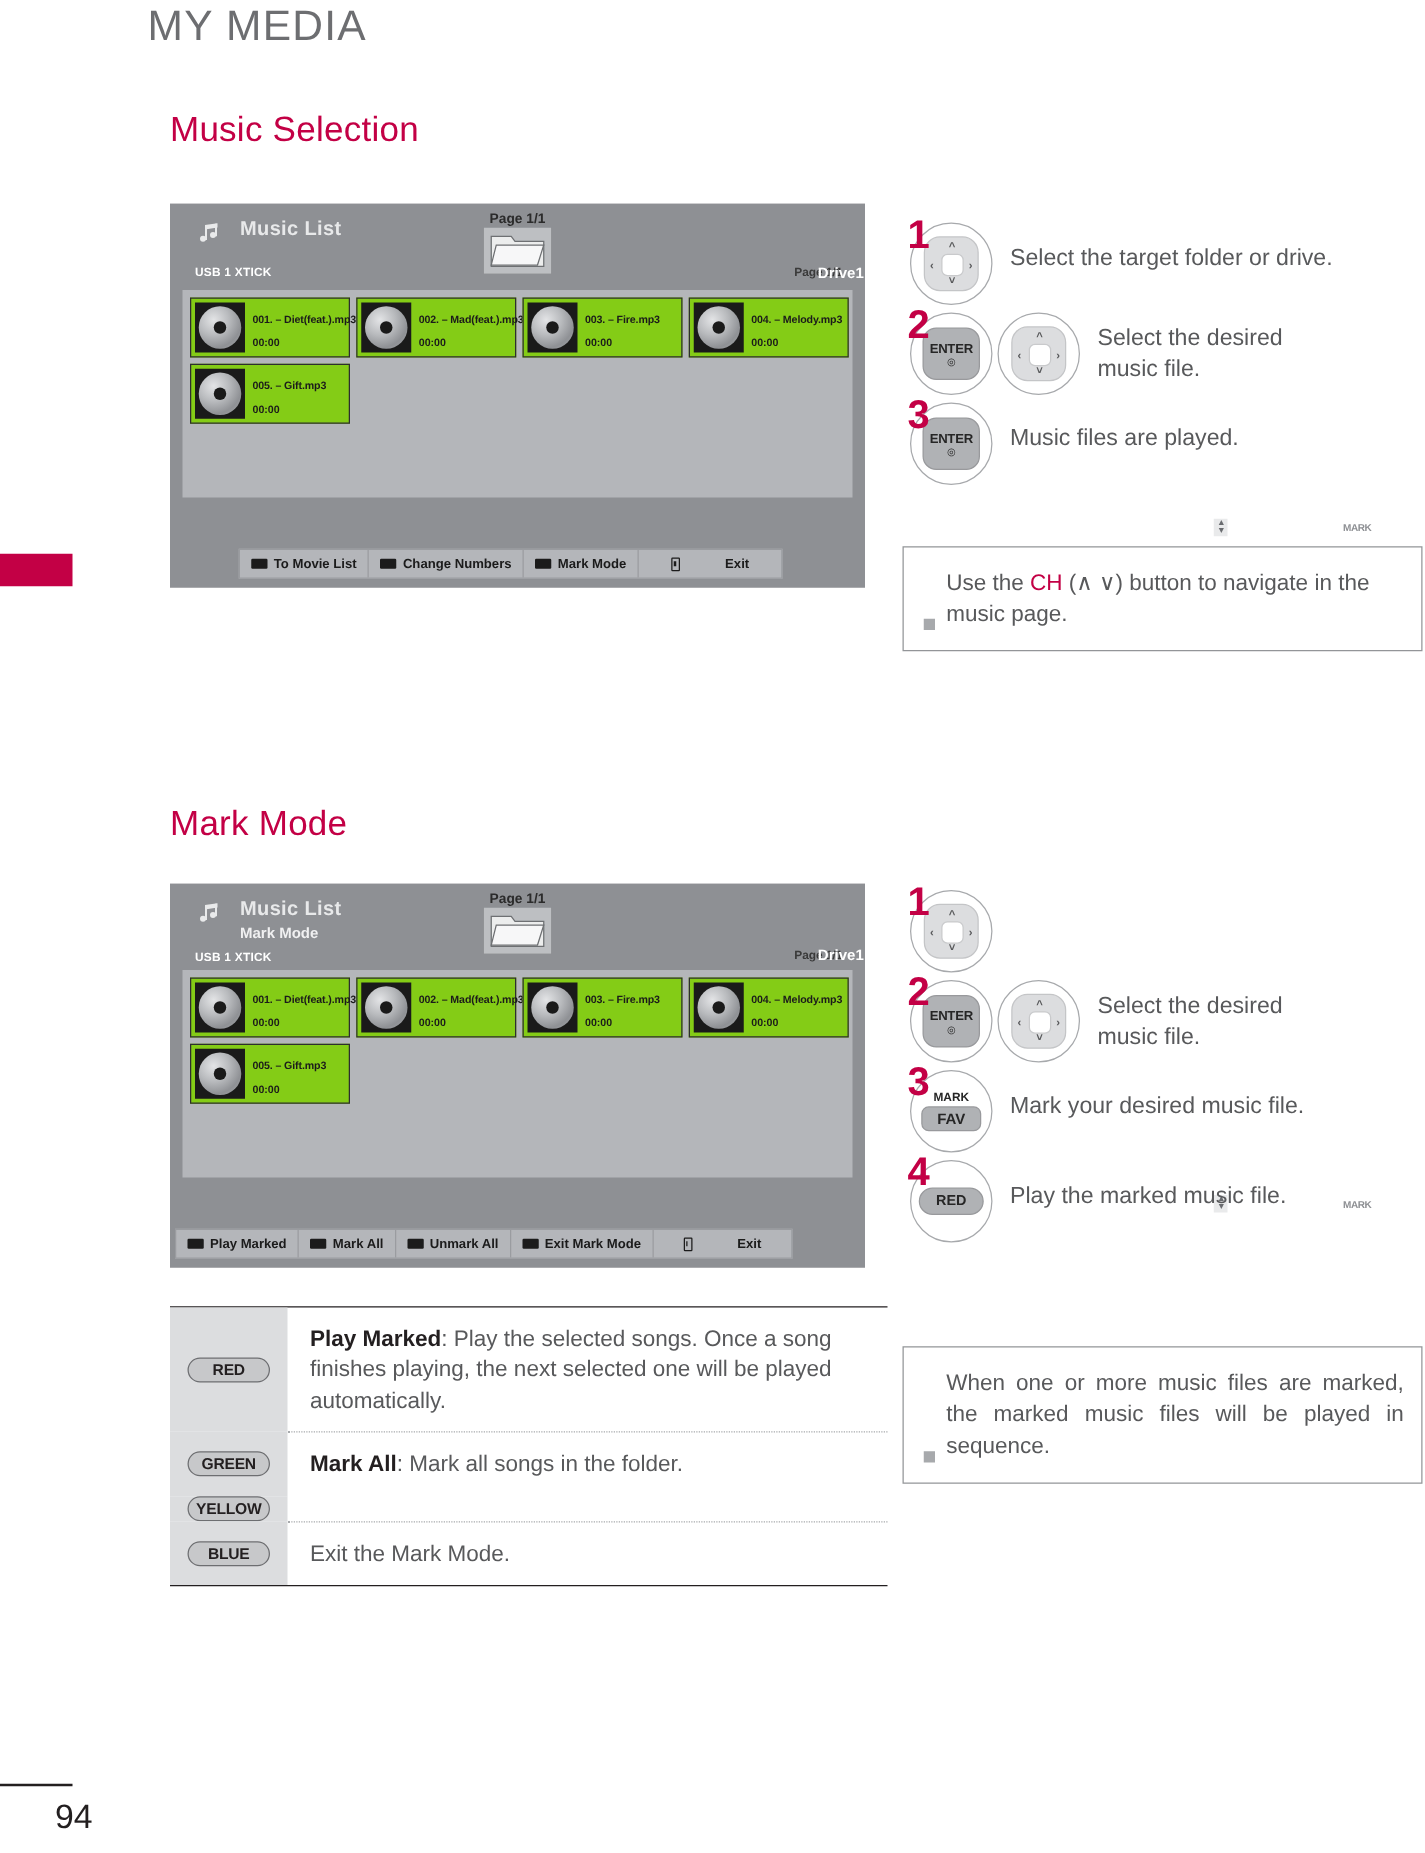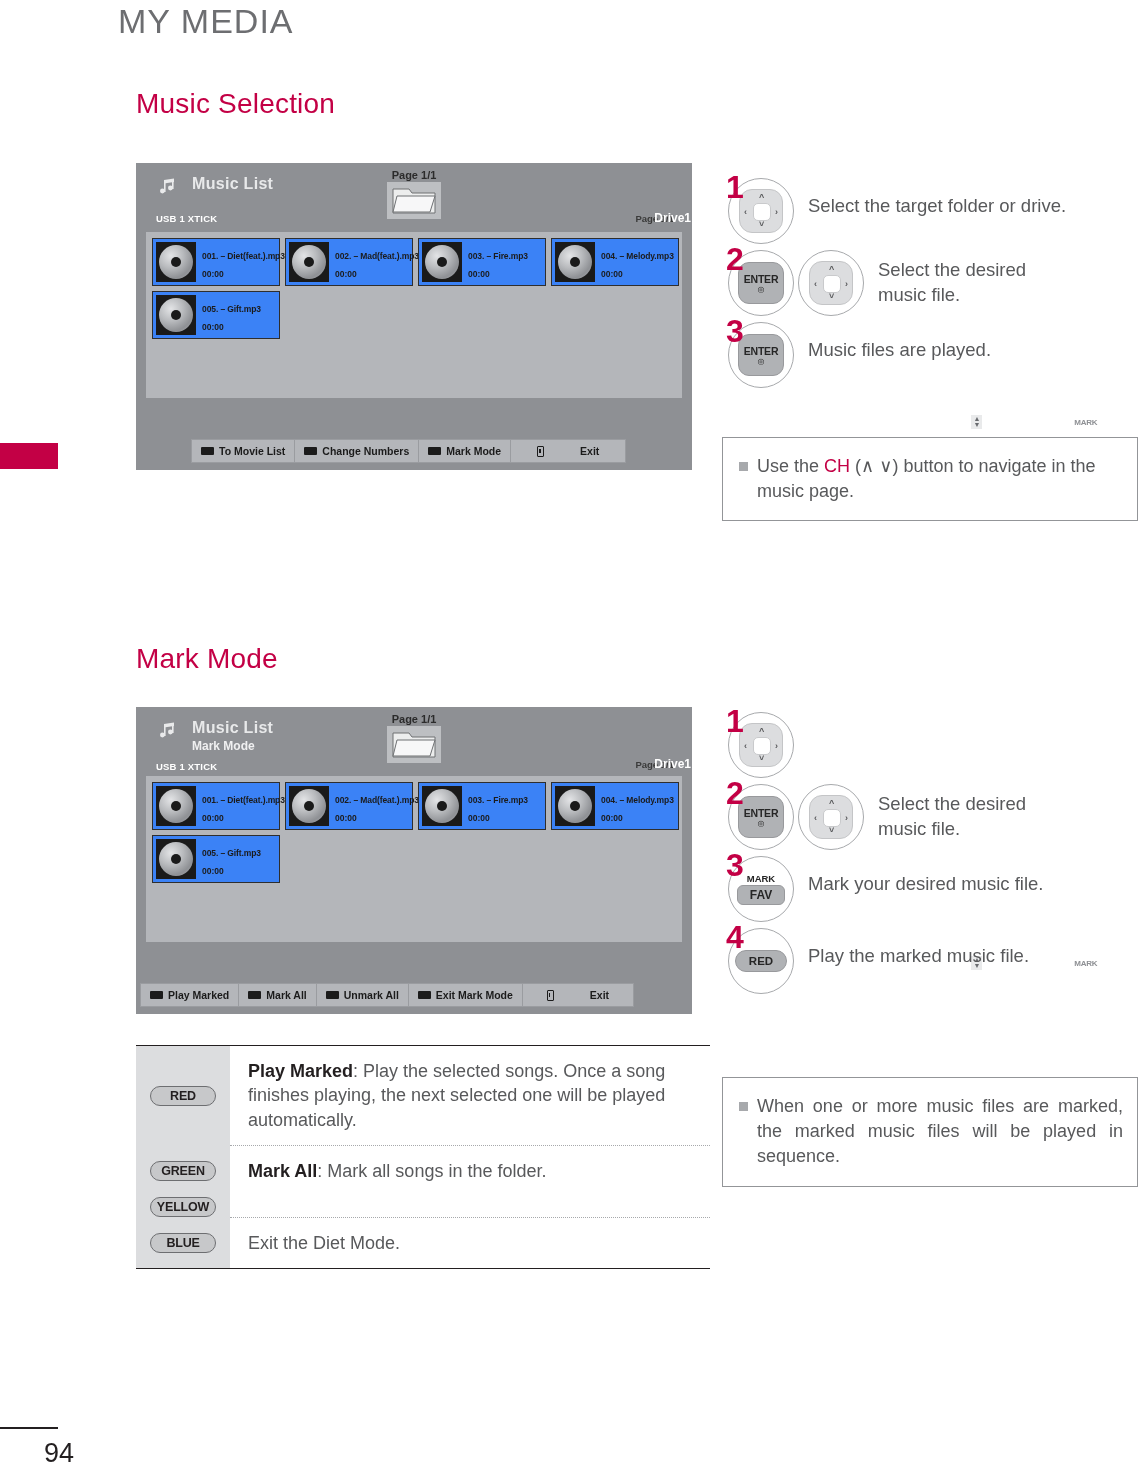--- a/index.html
+++ b/index.html
@@ -133,21 +133,21 @@
     position: relative;
     margin: 0 9px;
     background: #b4b6ba;
     height: 166px;
     padding: 6px 0 0 6px;
   }
   .file-row { display: flex; gap: 5px; margin-bottom: 5px; }
   .file-cell {
     width: 128px; height: 48px;
     border: 1px solid #2e2e2e;
-    background: #3b82f6;
+    background: #84cc16;
     display: flex;
     align-items: center;
     padding-left: 3px;
   }
   .disc {
     width: 40px; height: 40px;
     background: #1a1a1a;
     position: relative;
     flex: 0 0 auto;
   }
@@ -335,20 +335,21 @@
   .step-keys { display: flex; align-items: center; gap: 4px; flex: 0 0 auto; }
 
   
   .notebox {
     position: absolute;
     border: 1px solid #939598;
     background: #ffffff;
     padding: 16px 14px 16px 16px;
     display: flex;
     gap: 9px;
+    align-items: flex-end;
   }
   #notebox-1 { left: 722px; top: 437px; width: 416px; }
   #notebox-2 { left: 722px; top: 1077px; width: 416px; }
   .note-sq {
     width: 9px; height: 9px; background: #a7a9ac;
     margin-top: 8px; flex: 0 0 auto;
   }
   .note-text { font-size: 18px; color: #58595b; line-height: 1.4; }
   #notebox-2 .note-text { text-align: justify; }
   .accent { color: #c30045; }
@@ -779,20 +780,20 @@
   </div>
   <div class="keyrow">
     <div class="keycell-btn">
       <span class="cbtn">YELLOW</span>
     </div>
   </div>
   <div class="keyrow">
     <div class="keycell-btn">
       <span class="cbtn">BLUE</span>
     </div>
-    <div class="keycell-text"><b></b><span>Exit the Diet Mode.</span></div>
+    <div class="keycell-text"><b></b><span>Exit the Mark Mode.</span></div>
   </div>
 </div>
 
 <div class="notebox" id="notebox-2">
   <span class="note-sq"></span>
   <span class="note-text"><span></span><span class="accent"></span><span>When one or more music files are marked, the marked music files will be played in sequence.</span></span>
 </div>
 
 </body></html>

